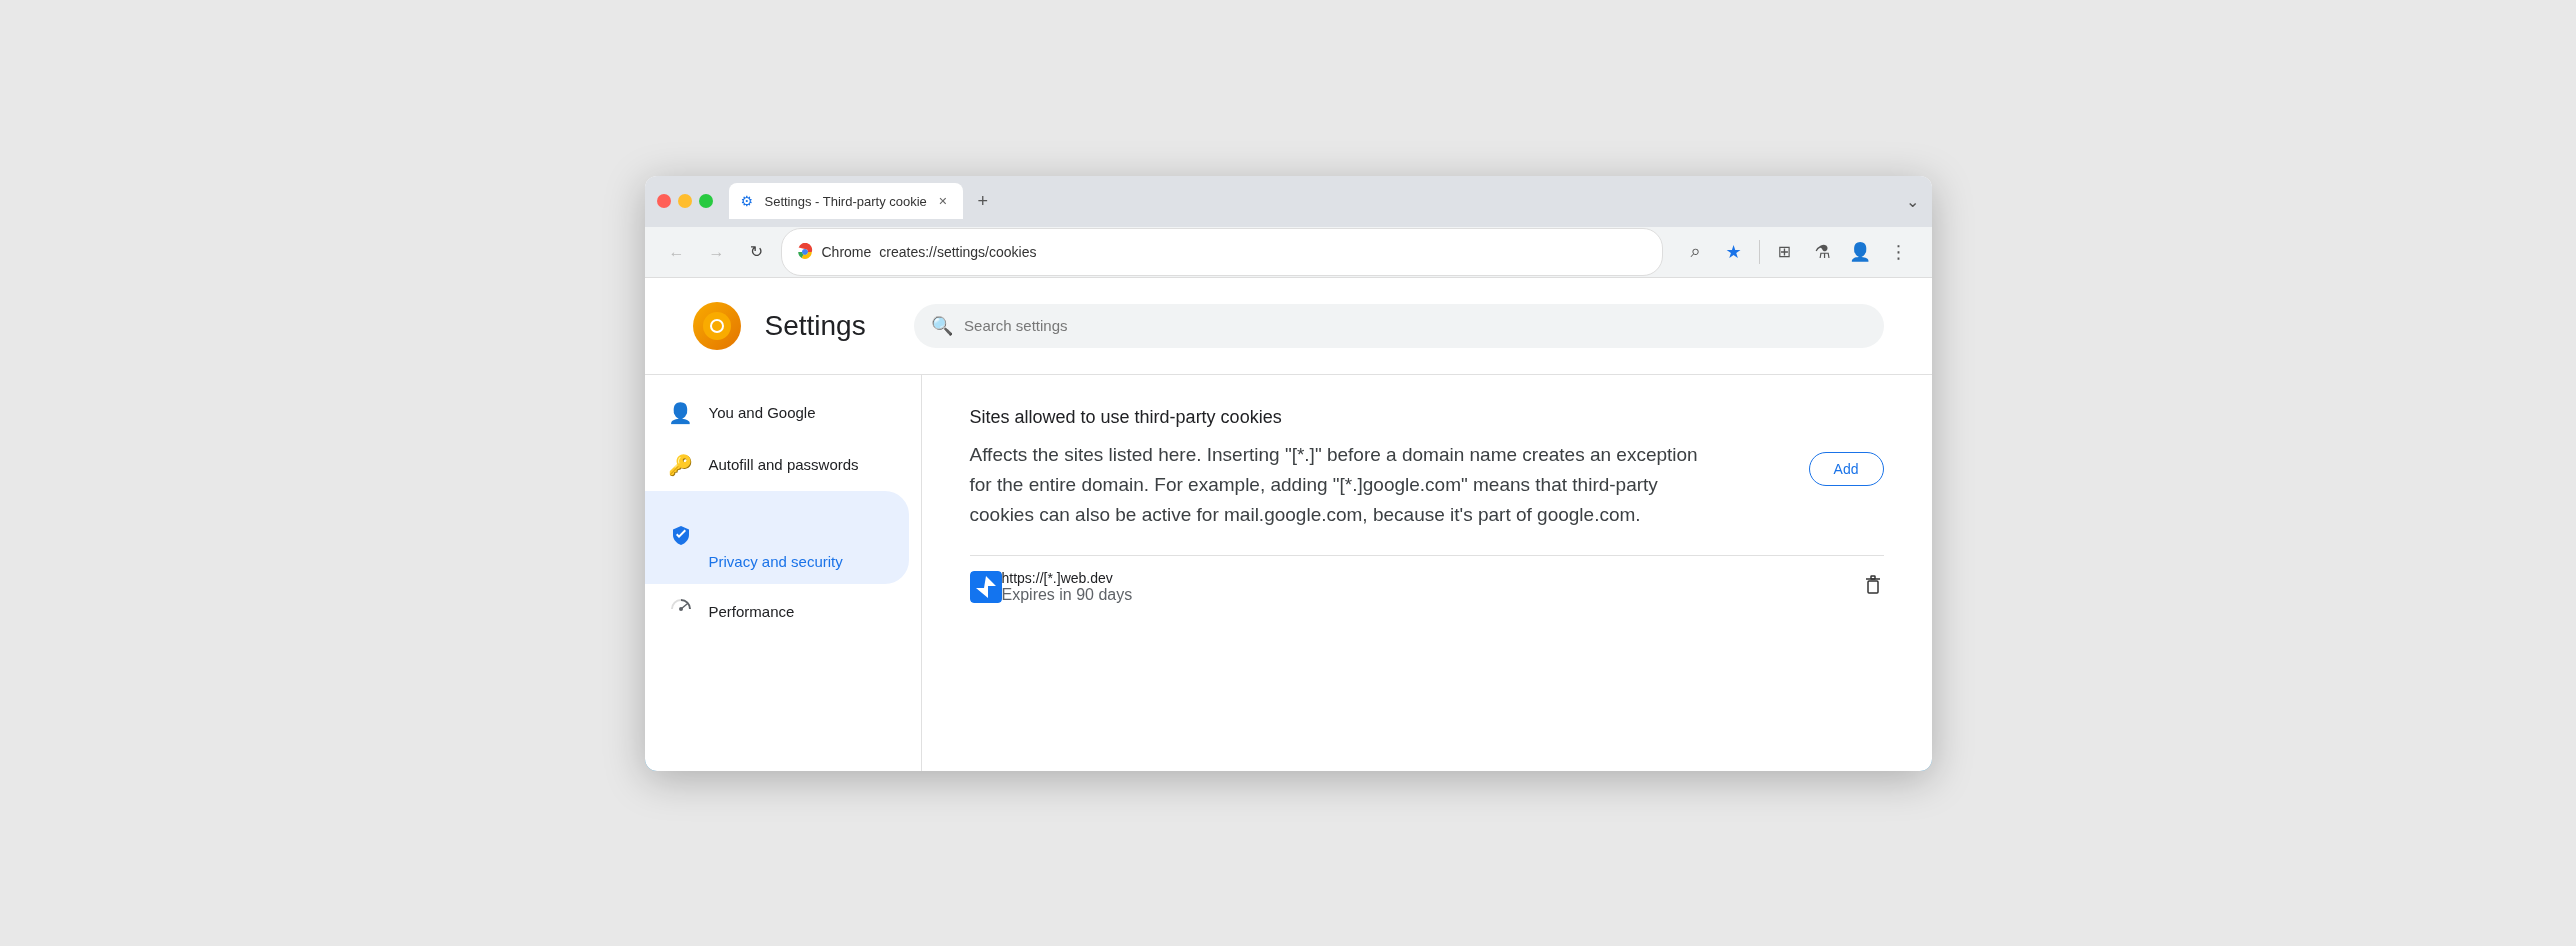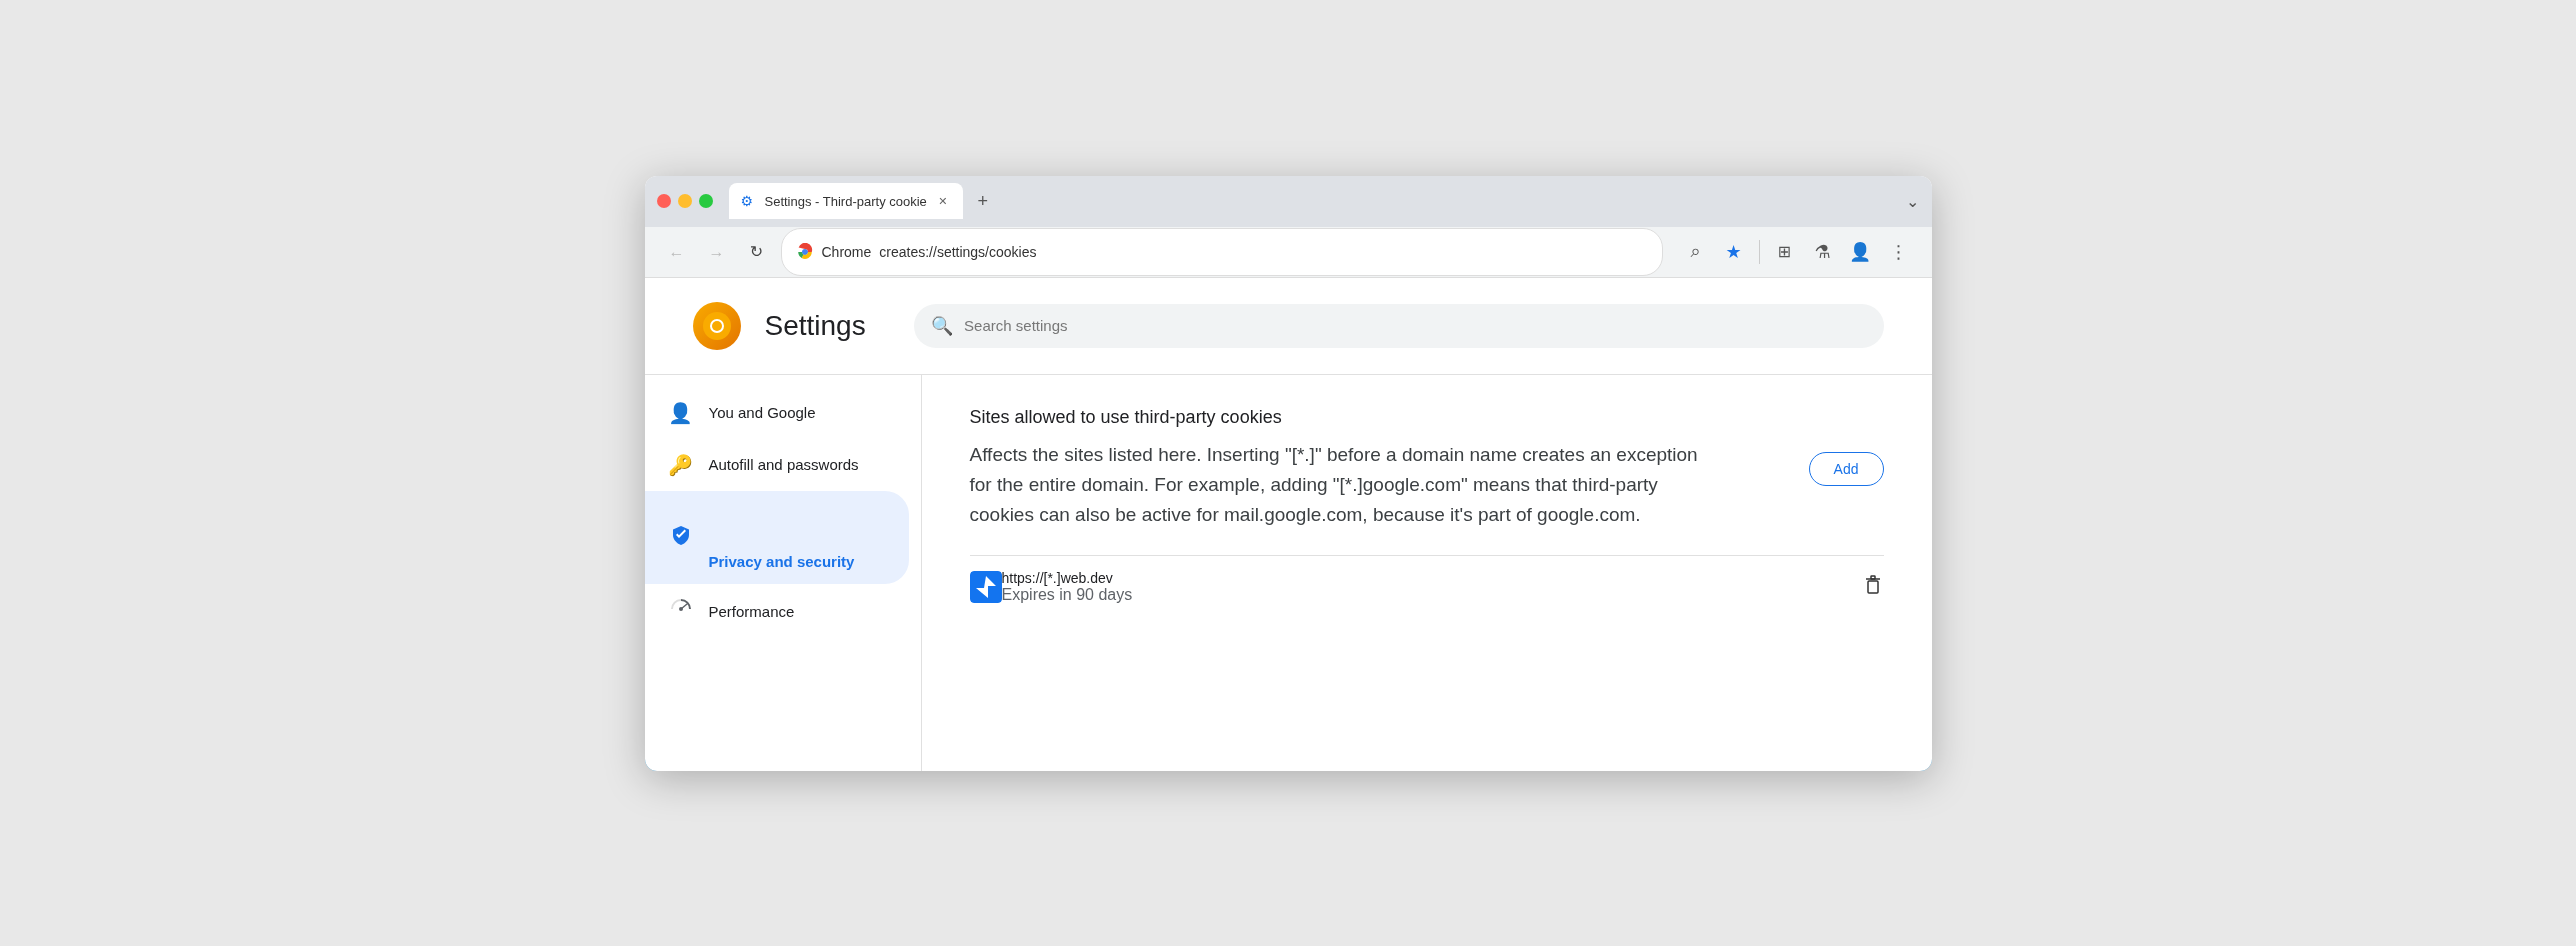--- a/index.html
+++ b/index.html
@@ -400,21 +400,21 @@
           <span class="sidebar-icon">🔑</span>
           <span>Autofill and passwords</span>
         </div>
         <div class="sidebar-item active">
           <span class="sidebar-icon">
             <svg width="22" height="22" viewBox="0 0 22 22" fill="none">
               <path d="M11 2L3 5.5V11C3 15.42 6.45 19.56 11 21C15.55 19.56 19 15.42 19 11V5.5L11 2Z" fill="#1a73e8"></path>
               <path d="M9 14L6 11L7.41 9.59L9 11.17L14.59 5.58L16 7L9 14Z" fill="white"></path>
             </svg>
           </span>
-          <span style="color:#1a73e8;font-weight:700;margin-top:48px;">Privacy and security</span>
+          <span style="color:#1a73e8;font-weight:400;margin-top:48px;">Privacy and security</span>
         </div>
         <div class="sidebar-item">
           <span class="sidebar-icon">
             <svg width="22" height="22" viewBox="0 0 22 22">
               <path d="M11 2 A9 9 0 0 1 20 11" stroke="#5f6368" stroke-width="2" fill="none"></path>
               <path d="M11 2 A9 9 0 0 0 2 11" stroke="#ddd" stroke-width="2" fill="none"></path>
               <line x1="11" y1="11" x2="17" y2="6" stroke="#5f6368" stroke-width="1.5" stroke-linecap="round"></line>
               <circle cx="11" cy="11" r="2" fill="#5f6368"></circle>
             </svg>
           </span>

